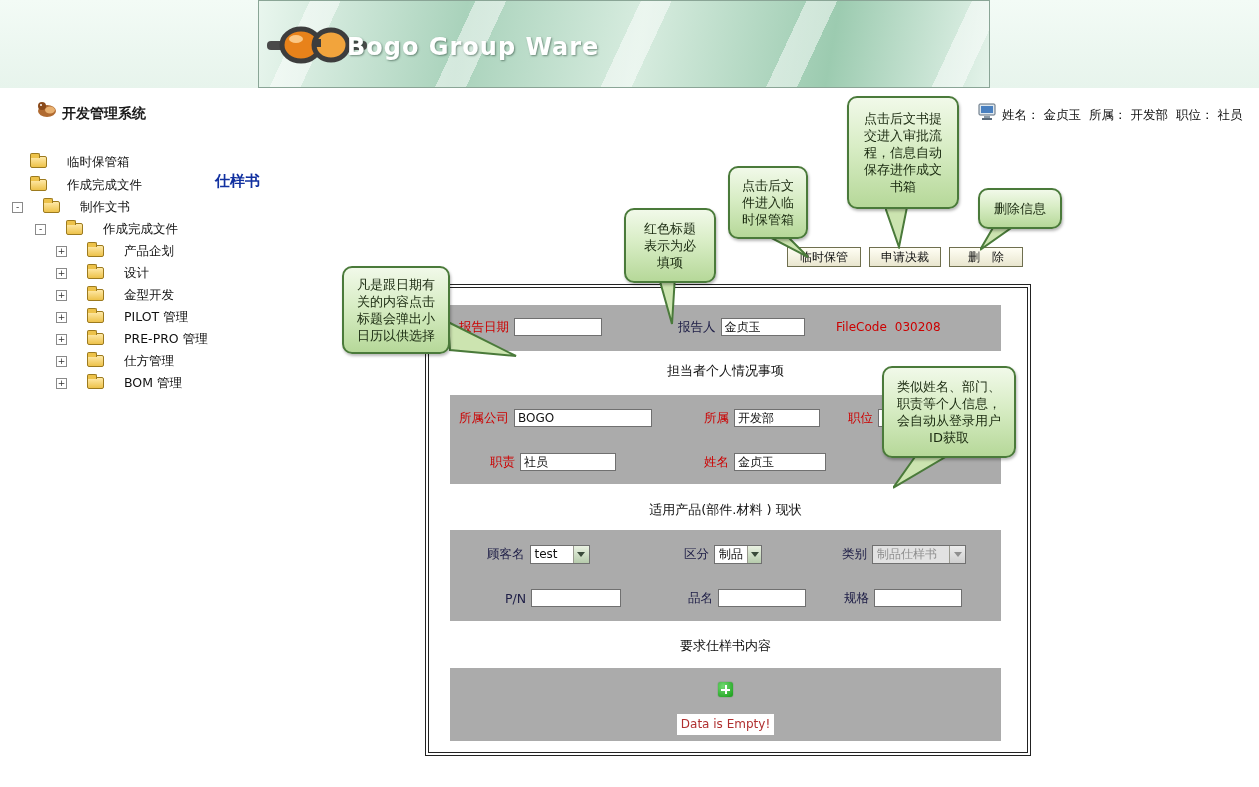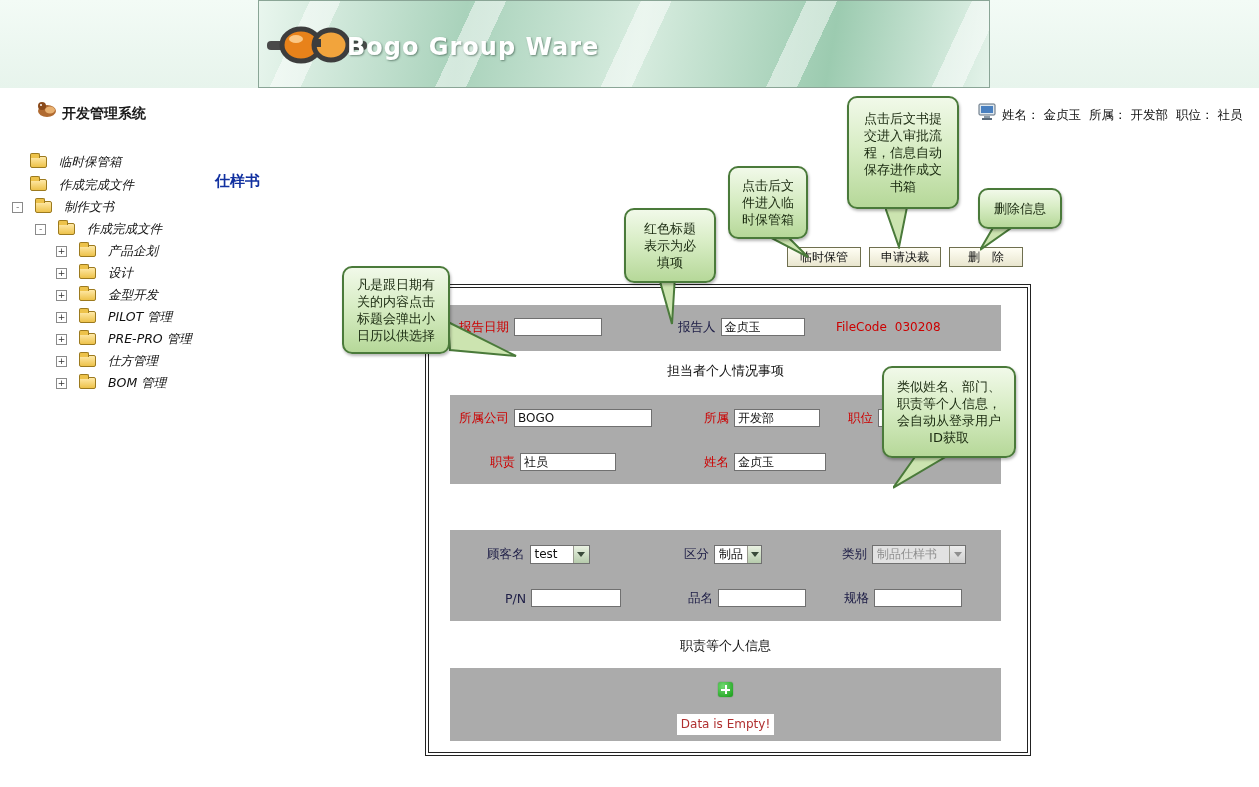--- a/index.html
+++ b/index.html
@@ -21,21 +21,21 @@
   .goggles { position:absolute; left:8px; top:16px; }
 
   
   .sys-logo { position:absolute; left:36px; top:100px; }
   .sys-title { position:absolute; left:62px; top:105px; font-size:14px; font-weight:bold; color:#1b1b1b; }
   .pc-icon { position:absolute; left:978px; top:103px; }
   .user-info { position:absolute; left:1002px; top:107px; font-size:12.5px; color:#111; white-space:nowrap; }
   .user-info span { margin-right:4px;margin-top:8px; }
 
   
-  .tree-row { position:absolute; height:18px; display:flex; align-items:center; gap:12px; cursor:default;font-style:italic; }
+  .tree-row { position:absolute; height:18px; display:flex; align-items:center; gap:20px; cursor:default; }
   .expander { width:11px; height:11px; border:1px solid #8a8a8a; background:#fff; font-size:9px;
     line-height:9px; text-align:center; color:#333; flex:0 0 auto; }
   .folder { width:17px; height:12px; position:relative; flex:0 0 auto;
     background:linear-gradient(#ffe9a8,#edc24a); border:1px solid #9c7a1e; border-radius:1px 2px 2px 2px; }
   .folder::before { content:""; position:absolute; left:-1px; top:-4px; width:8px; height:4px;
     background:#edc24a; border:1px solid #9c7a1e; border-bottom:none; border-radius:2px 2px 0 0; }
   .tlabel { font-size:12.5px; color:#111; white-space:nowrap; }
 
   
   .page-title { position:absolute; left:215px; top:172px; font-size:15px; font-weight:bold; color:#1130a0; }
@@ -217,20 +217,21 @@
         <div class="fld" style="left:40px;top:57px">
           <span class="lbl req">职责</span>
           <input class="txt-input" style="width: 96px;" value="社员">
         </div>
         <div class="fld" style="left:254px;top:57px">
           <span class="lbl req">姓名</span>
           <input class="txt-input" style="width: 92px;" value="金贞玉">
         </div>
       </div>
 
+      <div class="sec-title" style="top:213px">适用产品(部件.材料 ) 现状</div>
 
       <div class="band" style="top:242px;height:91px">
         <div class="fld" style="left:37px;top:14px">
           <span class="lbl">顾客名</span>
           <div class="ddl" style="width:60px">
             <span class="txt">test</span>
             <span class="arrow"></span>
           </div>
         </div>
         <div class="fld" style="left:234px;top:14px">
@@ -254,21 +255,21 @@
         <div class="fld" style="left:238px;top:58px">
           <span class="lbl">品名</span>
           <input class="txt-input" style="width: 88px;">
         </div>
         <div class="fld" style="left:394px;top:58px">
           <span class="lbl">规格</span>
           <input class="txt-input" style="width: 88px;">
         </div>
       </div>
 
-      <div class="sec-title" style="top:349px">职责等个人信息</div>
+      <div class="sec-title" style="top:349px">要求仕样书内容</div>
 
       <div class="band" style="top:380px;height:73px">
         <div class="add-icon" style="left:268px;top:14px"></div>
         <div class="empty-box" style="left:227px;top:46px;width:97px;height:21px">Data is Empty!</div>
       </div>
 
     </div>
   </div>
 
   <div class="bubble" style="left:342px;top:266px;width:108px;padding:8px 10px">凡是跟日期有关的内容点击标题会弹出小日历以供选择</div>

